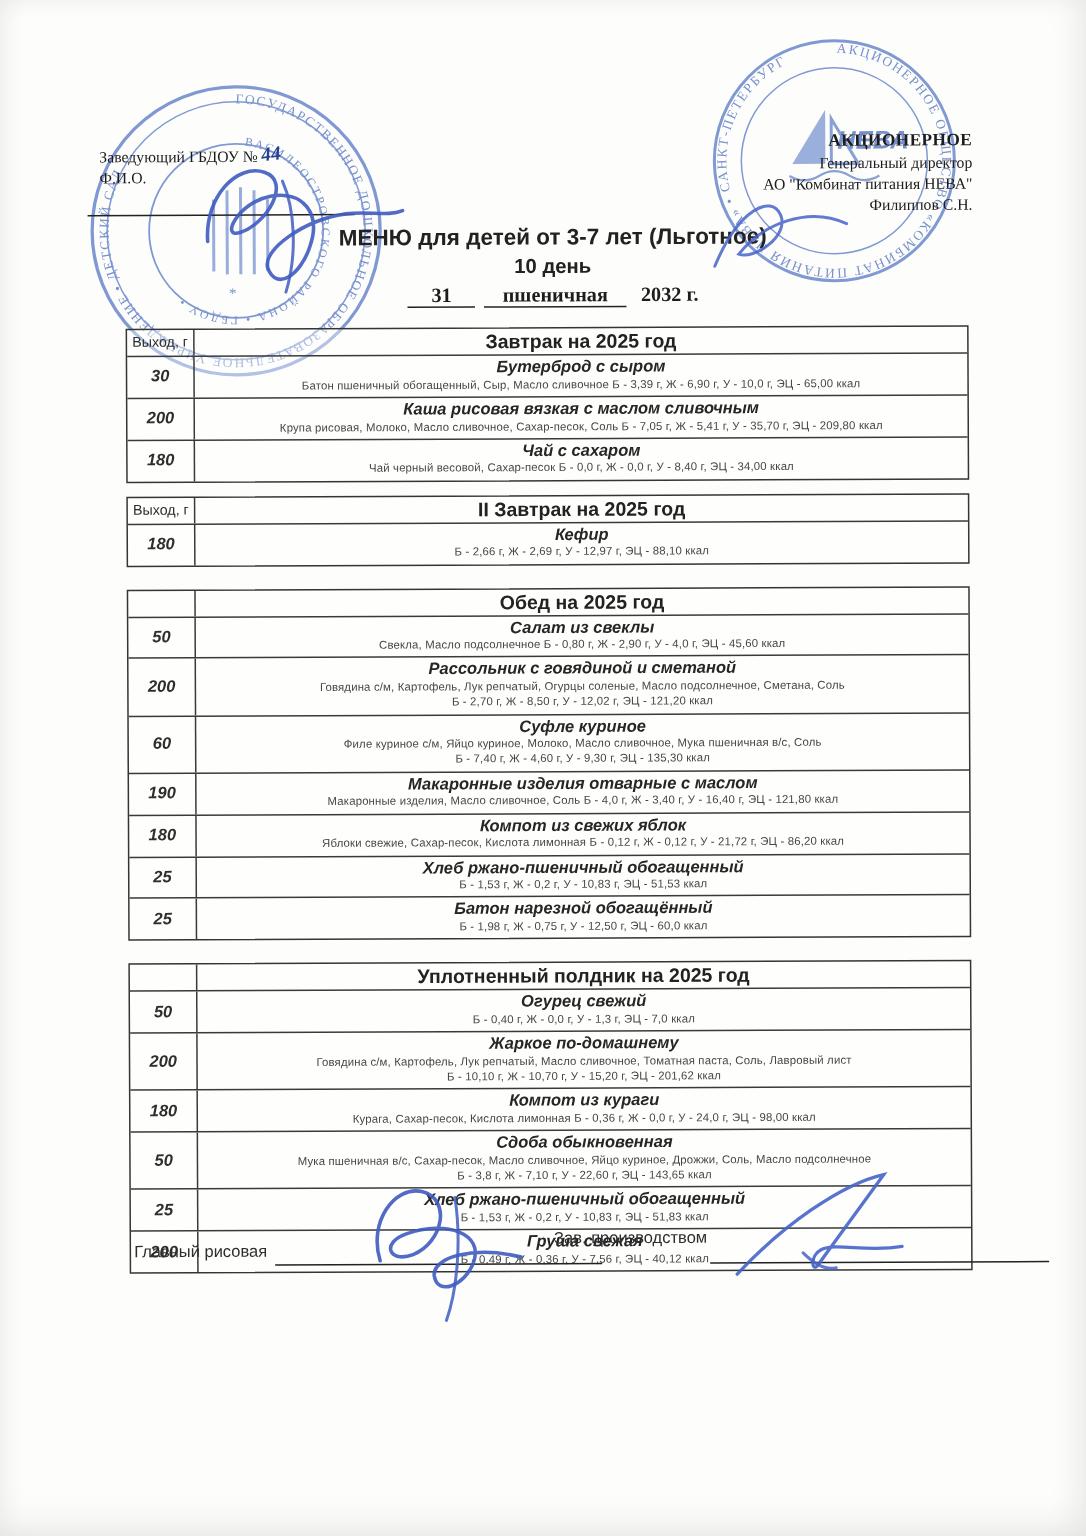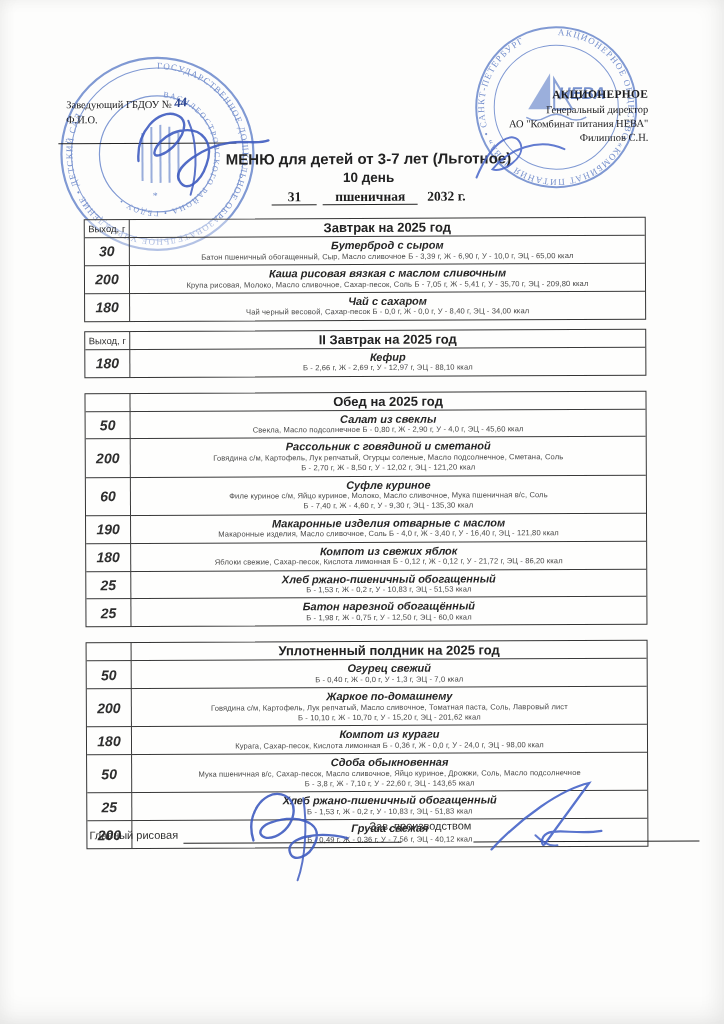--- a/index.html
+++ b/index.html
@@ -35,21 +35,21 @@
 
   
   .tables-wrap{position:absolute;left:85px;top:218px;width:562px;z-index:2;}
   .menu-table{border:1.7px solid #353535;margin-bottom:9px;background:rgba(255,255,255,.4);}
   .menu-table:nth-of-type(2){margin-bottom:15px;}
   .menu-table:nth-of-type(3){margin-bottom:15px;}
   .trow{display:flex;border-top:1.3px solid #3a3a3a;}
   .trow:first-child{border-top:none;}
   .tcell{min-height:100%;}
   .wcell{width:44px;flex:0 0 44px;border-right:1.3px solid #3a3a3a;display:flex;align-items:center;justify-content:center;
-         font-size:14px;font-weight:bold;font-style:italic;color:#2e2e2e;}
+         font-size:11px;font-weight:bold;font-style:italic;color:#2e2e2e;}
   .whead{font-style:normal;font-size:9.5px;font-weight:normal;}
   .dcell{flex:1;text-align:center;padding:1px 6px 2px;}
   .mtitle{font-size:13px;font-weight:bold;padding-top:1px;padding-bottom:1px;color:#222;}
   .dish{font-size:11px;font-weight:bold;font-style:italic;line-height:1.15;margin-top:1px;color:#262626;}
   .sub{font-size:7.6px;line-height:1.35;color:#474747;letter-spacing:.1px;}
 
   
   .footer{position:absolute;left:0;top:818px;width:724px;z-index:2;font-size:11px;color:#2d2d2d;}
   .f-label-left{position:absolute;left:88px;top:10px;}
   .f-line-left{position:absolute;left:182px;top:24px;width:218px;border-bottom:1.5px solid #222;}

